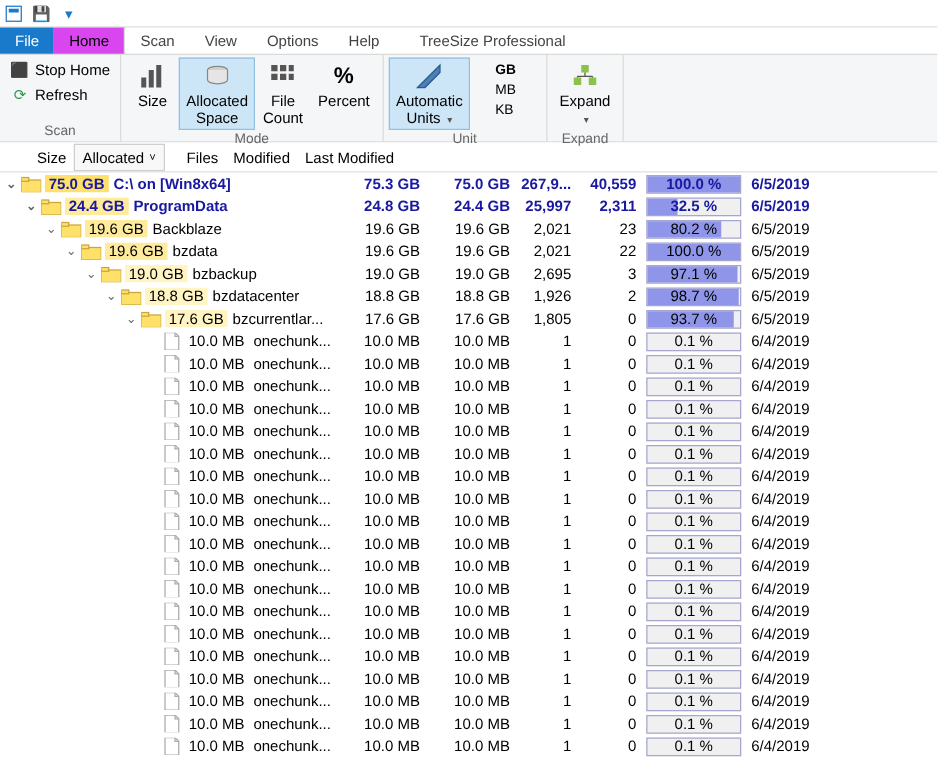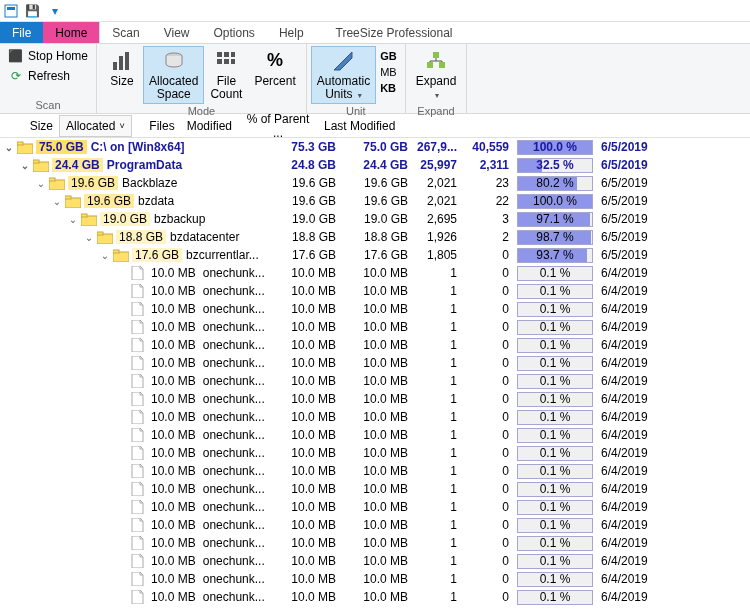--- a/index.html
+++ b/index.html
@@ -2,21 +2,21 @@
 <html><head>
 <meta charset="utf-8">
 <style>
 * { box-sizing: border-box; margin: 0; padding: 0; font-family: "Segoe UI", Tahoma, sans-serif; font-size: 12px; }
 body { background: #fff; width: 750px; height: 616px; overflow: hidden; }
 .titlebar { height: 22px; background: #fff; border-bottom: 1px solid #e0e0e0; display: flex; align-items: center; }
 .qa-icon { width: 16px; height: 16px; margin: 0 3px; display: flex; align-items: center; justify-content: center; color: #1979ca; }
 .menubar { height: 22px; display: flex; align-items: stretch; border-bottom: 1px solid #dadada; }
 .menu-tab { padding: 3px 12px; cursor: pointer; display: flex; align-items: center; }
 .menu-tab.file { background: #1979ca; color: #fff; }
-.menu-tab.active { background: #ec4899; border-right: 1px solid #dadada; }
+.menu-tab.active { background: #d946ef; border-right: 1px solid #dadada; }
 .menu-tab.plain { color: #444; }
 .ribbon { height: 70px; background: #f5f6f7; border-bottom: 1px solid #dadada; display: flex; }
 .ribbon-group { display: flex; flex-direction: column; border-right: 1px solid #dadada; padding: 2px 4px 0 4px; }
 .ribbon-group-body { flex: 1; display: flex; align-items: flex-start; }
 .ribbon-group-label { text-align: center; font-size: 11px; color: #666; padding: 1px 0 2px 0; }
 .rb-bigbtn { display: flex; flex-direction: column; align-items: center; justify-content: flex-start; padding: 2px 5px; min-width: 42px; text-align: center; line-height: 1.1; cursor: pointer; border: 1px solid transparent; }
 .rb-bigbtn.active { background: #cde6f7; border: 1px solid #92c0e0; }
 .rb-bigbtn .ic { width: 24px; height: 24px; display: flex; align-items: center; justify-content: center; margin-bottom: 2px; }
 .rb-smallbtn { display: flex; align-items: center; padding: 2px 4px; cursor: pointer; font-size: 11px; }
 .rb-smallbtn .ic { width: 16px; height: 16px; margin-right: 4px; display: flex; align-items: center; justify-content: center; }
@@ -139,24 +139,24 @@
   <div class="ribbon-group">
     <div class="ribbon-group-body">
       <div class="rb-bigbtn active">
           <span class="ic">
             <svg width="22" height="22" viewBox="0 0 22 22">
               <polygon points="2,20 20,2 20,8 8,20" fill="#4d7fb8" stroke="#2a5a8a"></polygon>
             </svg>
           </span>
           <span>Automatic<br>Units <span class="dropdown-arrow">▾</span></span>
         </div>
-      <div class="rb-stack" style="padding:2px 0;">
+      <div class="rb-stack" style="padding:2px 16px;">
         <div class="rb-smallbtn" style="font-weight:bold;">GB</div>
         <div class="rb-smallbtn" style="font-weight:normal;">MB</div>
-        <div class="rb-smallbtn" style="font-weight:bold;">KB</div>
+        <div class="rb-smallbtn" style="font-weight:normal;">KB</div>
       </div>
     </div>
     <div class="ribbon-group-label">Unit</div>
   </div>
 
   <div class="ribbon-group">
     <div class="ribbon-group-body">
       <div class="rb-bigbtn">
           <span class="ic">
             <svg width="22" height="22" viewBox="0 0 22 22">
@@ -177,21 +177,20 @@
 </div>
 
 <div class="headerrow">
   <div class="col-size">Size</div>
   <div class="col-alloc">
       <span>Allocated</span>
       <span style="font-size:9px;">˅</span>
     </div>
   <div class="col-files">Files</div>
   <div class="col-folders">Modified</div>
-  <div class="col-pct">% of Parent ...</div>
   <div class="col-mod">Last Modified</div>
 </div>
 
 <div class="treebody" id="treebody">
     <div class="row dirbold">
       <div class="c-name bg-yellow">
         <span style="width: 2px; display: inline-block;"></span>
         <span class="chev">⌄</span>
         <span class="foldericon">
           <svg width="16" height="13" viewBox="0 0 16 13">

